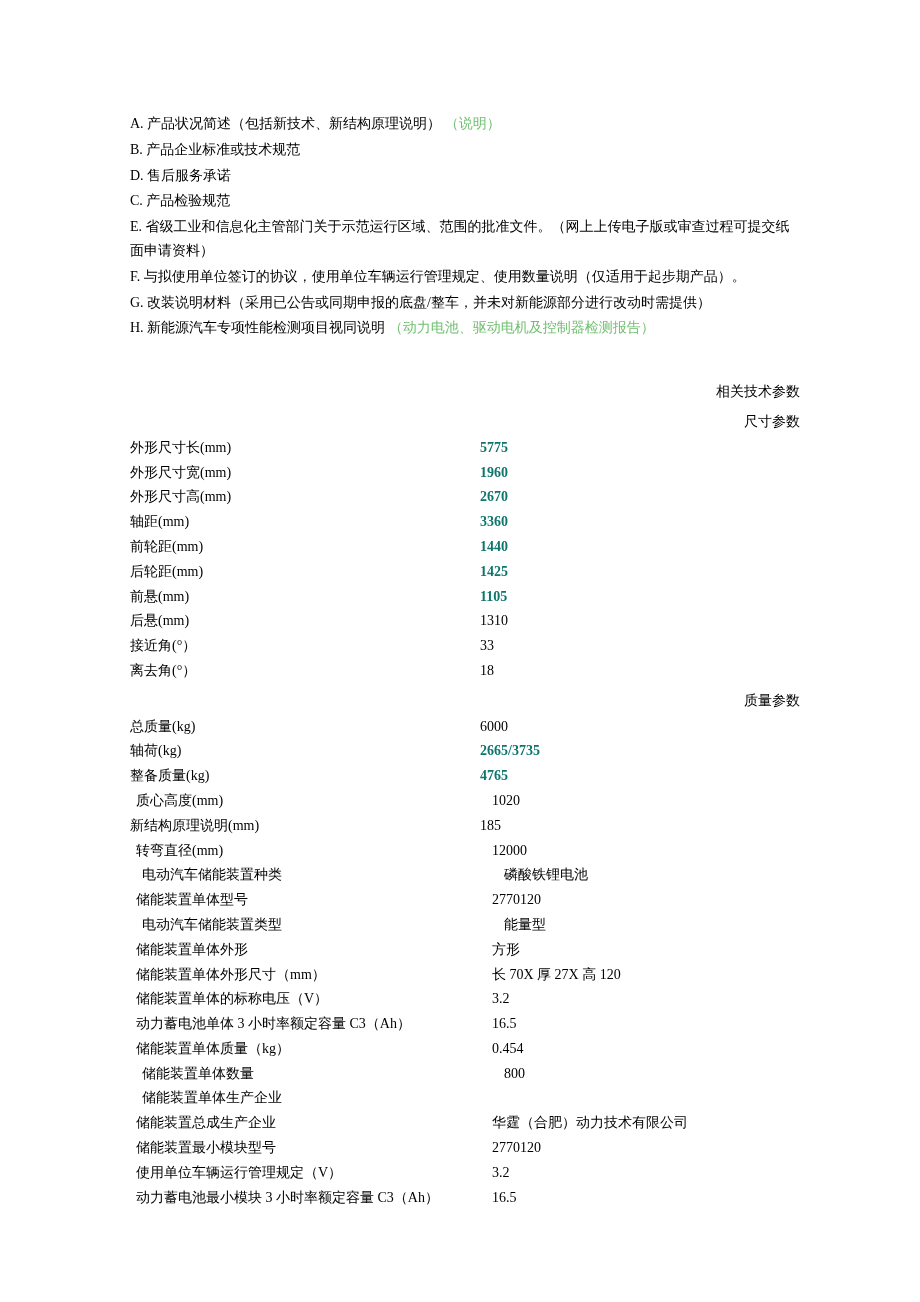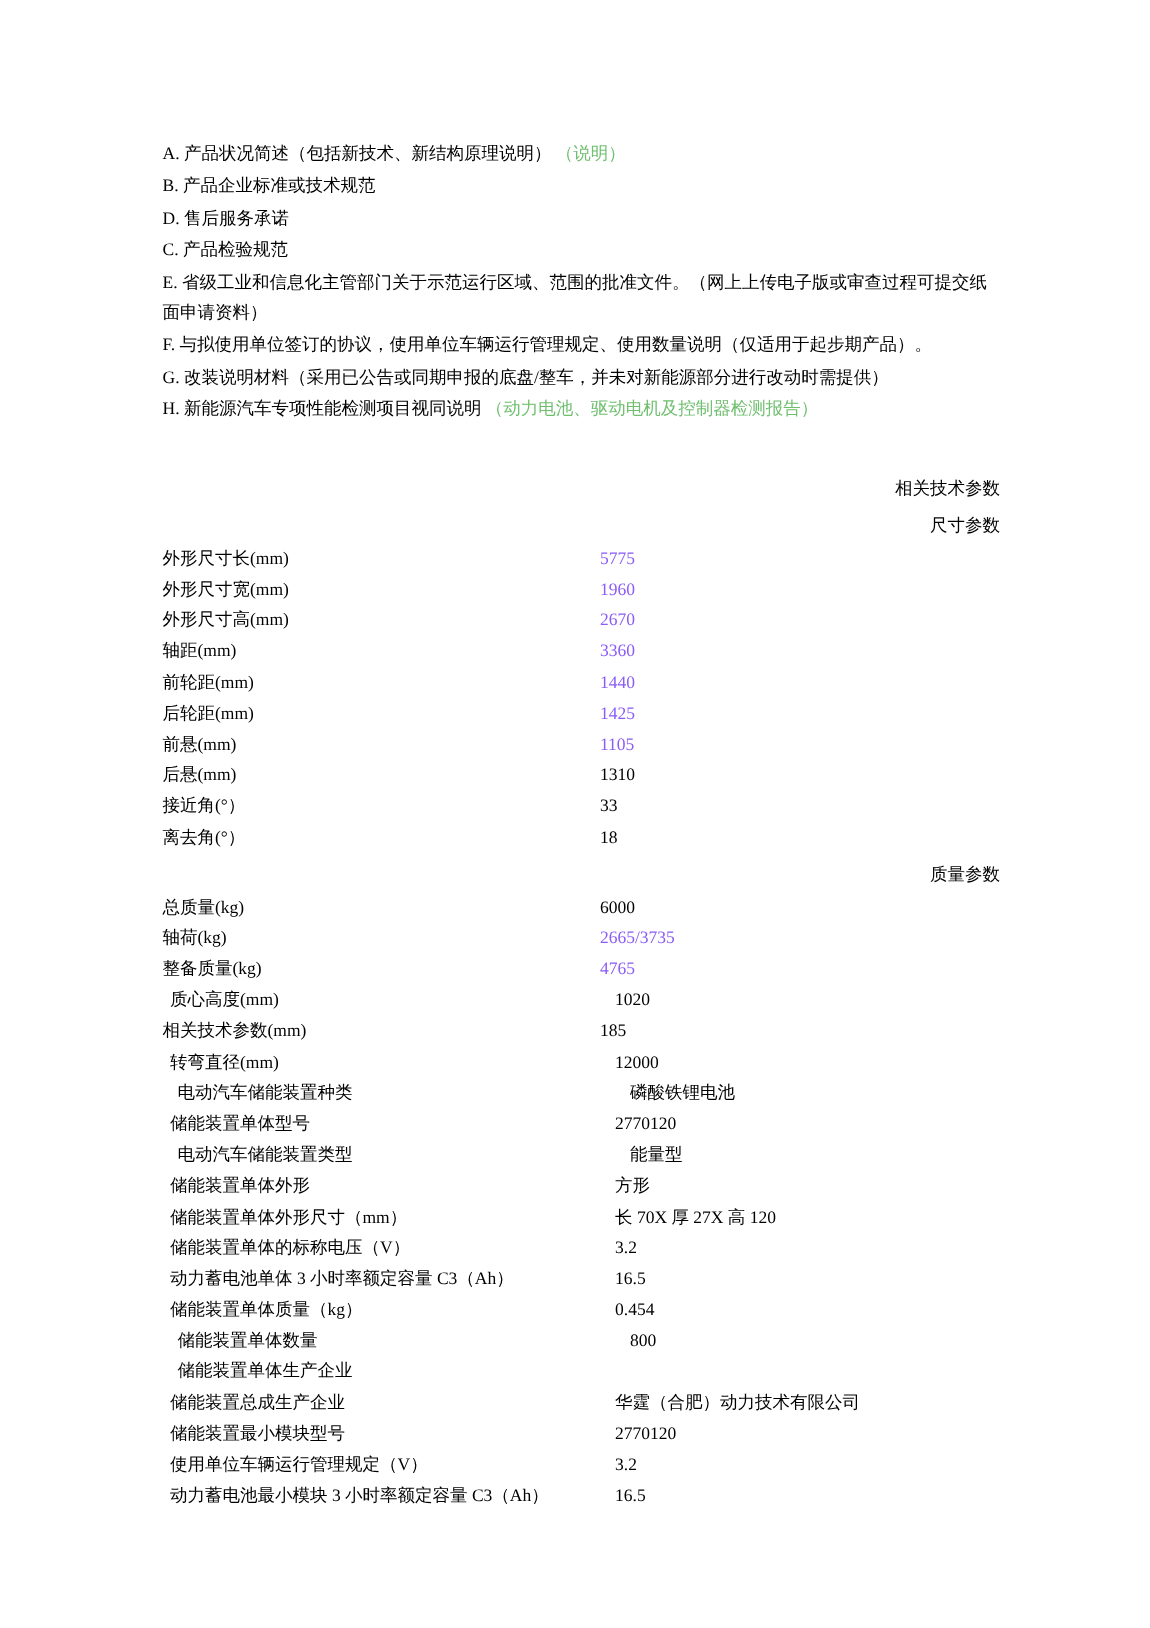--- a/index.html
+++ b/index.html
@@ -20,21 +20,22 @@
   .list-items {
     margin-bottom: 40px;
   }
   .list-line {
     margin: 2px 0;
   }
   .green {
     color: #6fbf6f;
   }
   .blue {
-    color: #8b5cf6;
+    color: #0f766e;
+    font-weight: bold;
   }
   .section-header {
     margin-top: 6px;
     margin-bottom: 2px;
     text-align: right;
   }
   .param-row {
     display: flex;
     flex-direction: row;
     margin: 1px 0;
@@ -133,21 +134,21 @@
       </div>
       <div class="param-row">
         <div class="param-label">整备质量(kg)</div>
         <div class="param-value blue">4765</div>
       </div>
       <div class="param-row">
         <div class="param-label indent1">质心高度(mm)</div>
         <div class="param-value indent1">1020</div>
       </div>
       <div class="param-row">
-        <div class="param-label">相关技术参数(mm)</div>
+        <div class="param-label">新结构原理说明(mm)</div>
         <div class="param-value">185</div>
       </div>
       <div class="param-row">
         <div class="param-label indent1">转弯直径(mm)</div>
         <div class="param-value indent1">12000</div>
       </div>
       <div class="param-row">
         <div class="param-label indent2">电动汽车储能装置种类</div>
         <div class="param-value indent2">磷酸铁锂电池</div>
       </div>

